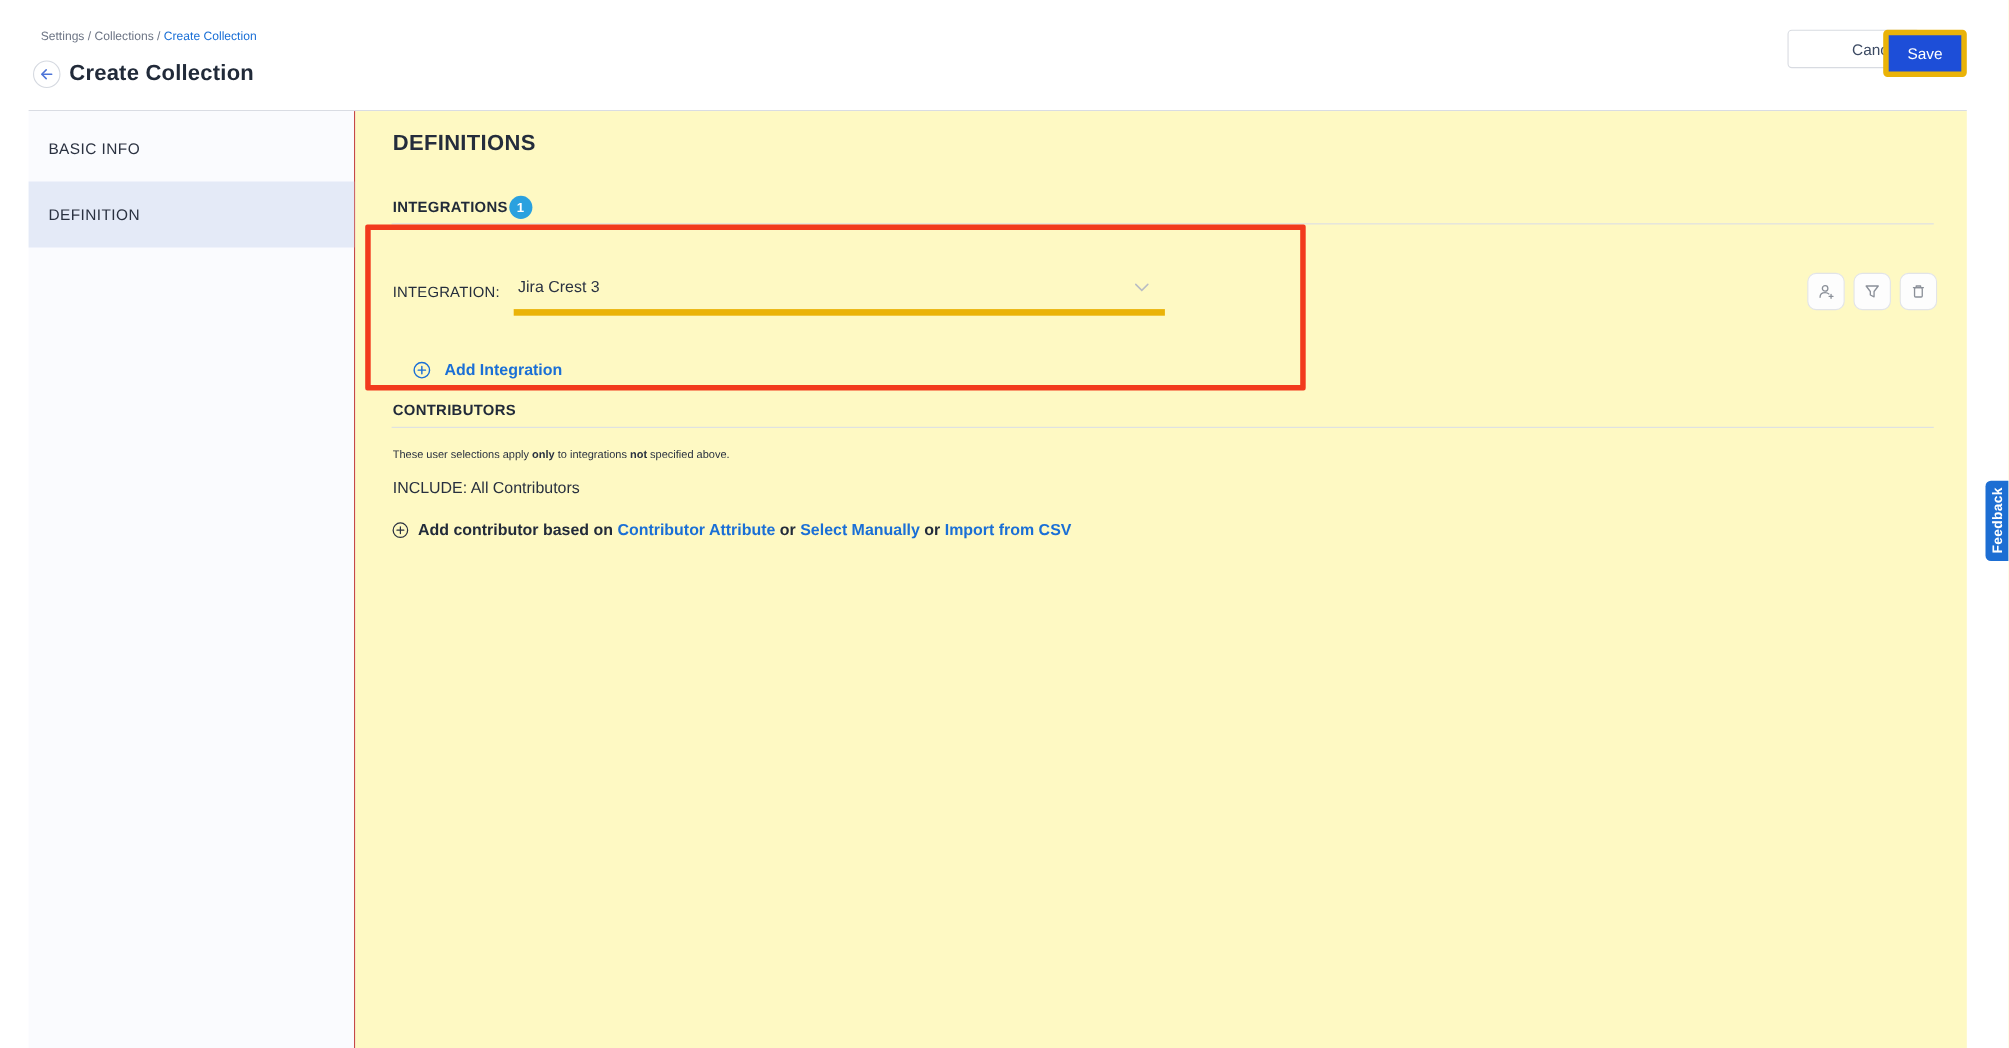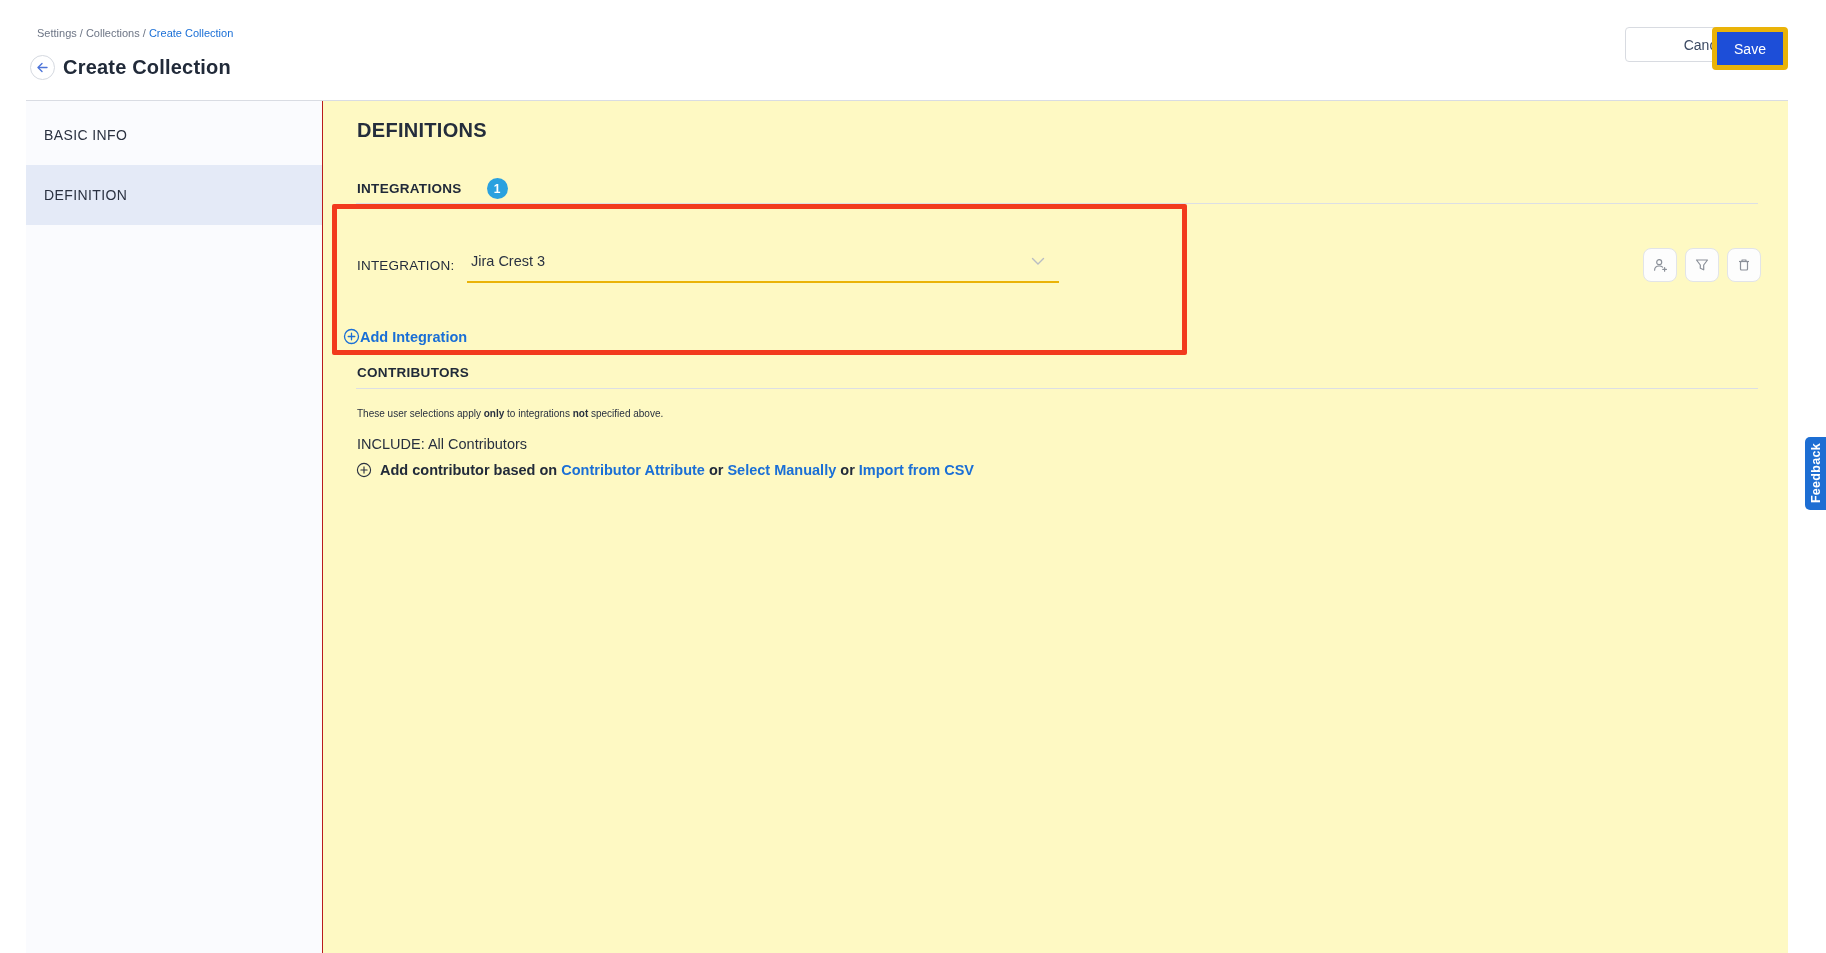--- a/index.html
+++ b/index.html
@@ -45,57 +45,57 @@
   .side-item { height:60px; display:flex; align-items:center; padding-left:18px;
                font-size:14px; color:#2a3140; letter-spacing:.4px; cursor:pointer; }
   .side-item.active { background:#e4eaf7; }
 
   .content { position:absolute; left:297px; top:0; width:1465px; height:853px;
              background:#fef9c3; }
 
   .content-heading { position:absolute; left:34px; top:18px;
     font-size:20px; font-weight:700; color:#242d3c; letter-spacing:.3px; }
 
-  .sec-head { position:absolute; display:flex; align-items:center; gap:25px; }
+  .sec-head { position:absolute; display:flex; align-items:center; gap:1px; }
   .sec-label { font-size:13.5px; font-weight:700; color:#212a39; letter-spacing:.3px; }
   .sec-integrations { left:34px; top:77px; }
   .count-badge { width:21px; height:21px; border-radius:50%; background:#2aa1df;
     color:#fff; font-size:12px; font-weight:700;
     display:flex; align-items:center; justify-content:center; }
   .divider { position:absolute; left:33px; width:1402px; border-top:1px solid #dcdfe5; }
   .divider-1 { top:102px; }
   .divider-2 { top:287px; }
 
   .int-label { position:absolute; left:34px; top:157px;
     font-size:13.5px; color:#242d3c; letter-spacing:.2px; }
   .dropdown { position:absolute; left:144px; top:140px; width:592px; height:40px;
-    border-bottom:2px solid #eab308; cursor:pointer; }
+    border-bottom:6px solid #eab308; cursor:pointer; }
   .dropdown-value { position:absolute; left:4px; top:12px;
     font-size:14.5px; color:#2a3242; }
   .dropdown-chevron { position:absolute; right:14px; top:16px; line-height:0; }
 
   .icon-buttons { position:absolute; left:1320px; top:147px; display:flex; gap:8px; }
   .icon-btn { width:32px; height:32px; border-radius:8px; border:1px solid #e2e4e8;
     background:#fdfdfd; display:flex; align-items:center; justify-content:center;
     cursor:pointer; padding:0; }
 
-  .add-integration { position:absolute; left:20px; top:227px;
-    display:flex; align-items:center; gap:0; cursor:pointer; }
+  .add-integration { position:absolute; left:52px; top:227px;
+    display:flex; align-items:center; gap:12px; cursor:pointer; }
   .add-integration .link-label { font-size:14.5px; font-weight:700; color:#1a6fd6; }
 
   .red-rect { position:absolute; left:9px; top:103px; width:845px; height:141px;
     border:5px solid #f23a1d; border-radius:2px; pointer-events:none; }
 
   .sec-contributors { left:34px; top:264px; }
 
   .note { position:absolute; left:34px; top:307px; font-size:10px;
     color:#28303f; white-space:pre-wrap; }
   .note b, .bold { font-weight:700; }
   .include-line { position:absolute; left:34px; top:335px; font-size:14.5px; color:#28303f; }
-  .add-contrib { position:absolute; left:33px; top:361px;
+  .add-contrib { position:absolute; left:33px; top:373px;
     display:flex; align-items:center; gap:8px;text-align:center; }
   .add-contrib .text { font-size:14.5px; color:#222b3a; white-space:pre; }
   .add-contrib .text .bold { font-weight:700; }
   .add-contrib .link { color:#1a6fd6; font-weight:700; cursor:pointer; }
 
   .feedback-tab { position:absolute; left:1805px; top:437px; width:21px; height:73px;
     background:#1d6ed3; border-radius:5px 0 0 5px; cursor:pointer;
     display:flex; align-items:center; justify-content:center; }
   .feedback-tab .vtext { writing-mode:vertical-rl; transform:rotate(180deg);
     color:#fff; font-size:12.5px; font-weight:700; letter-spacing:.3px; }

